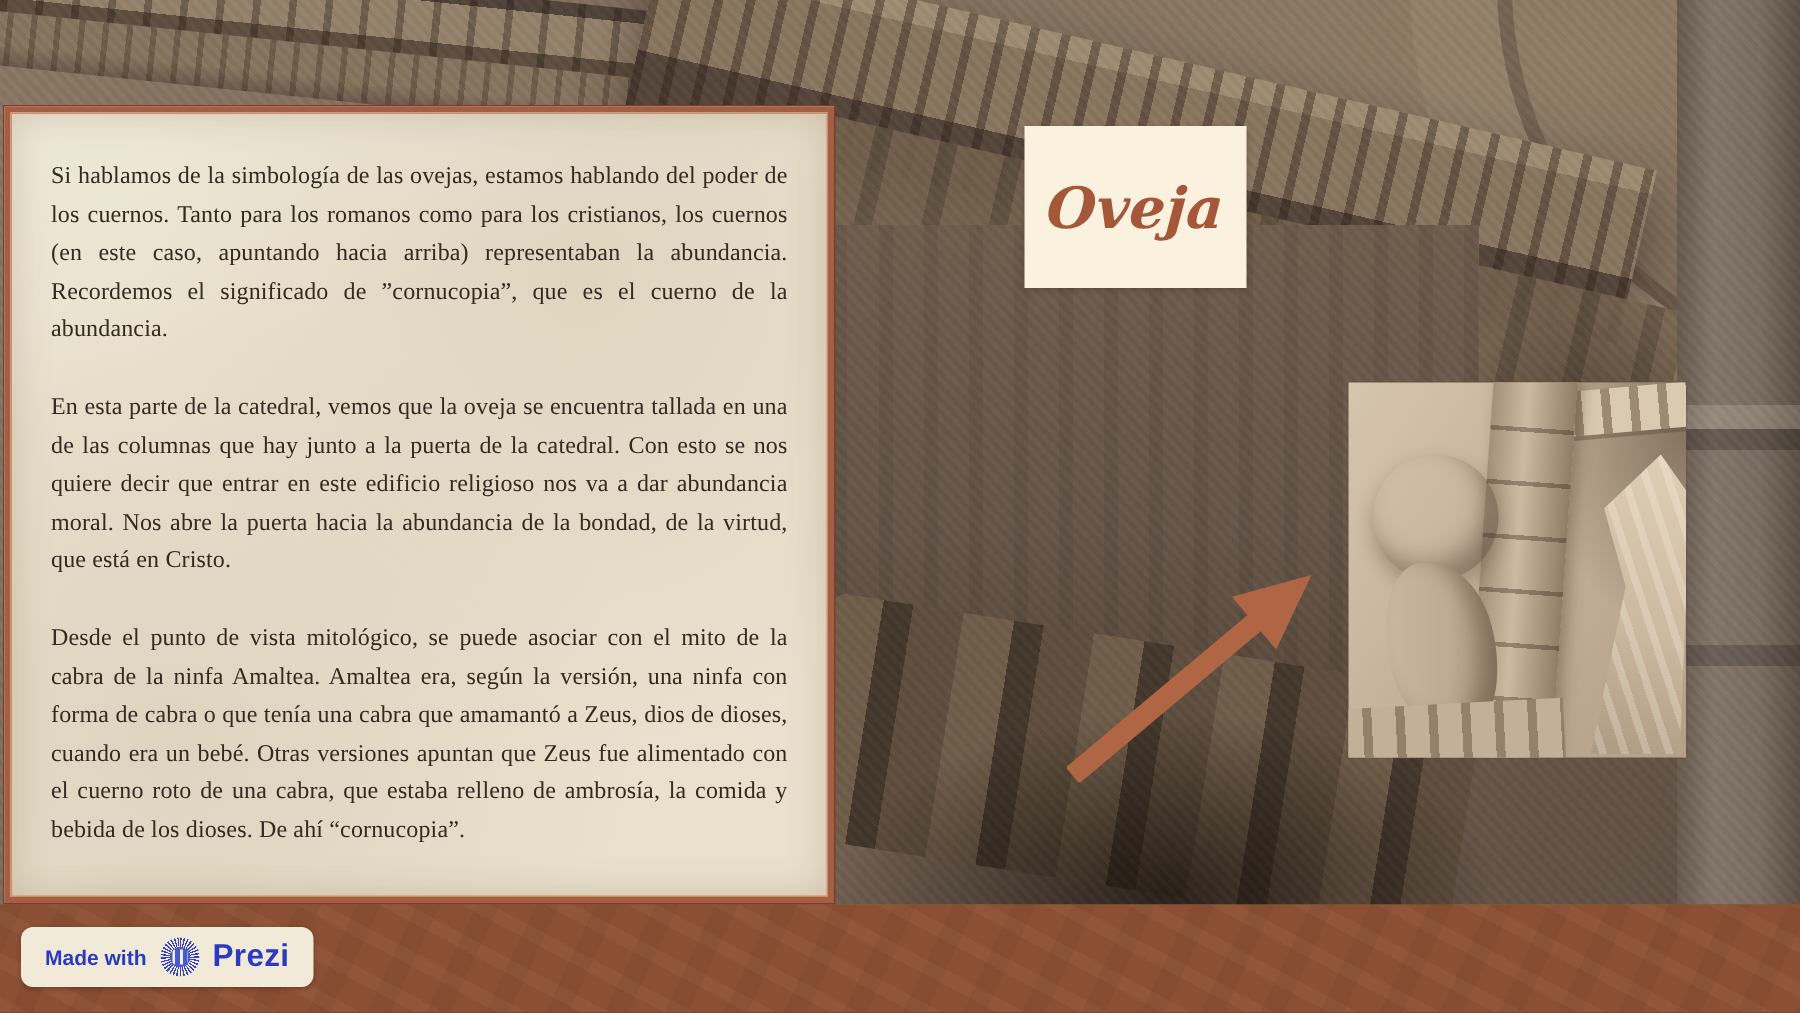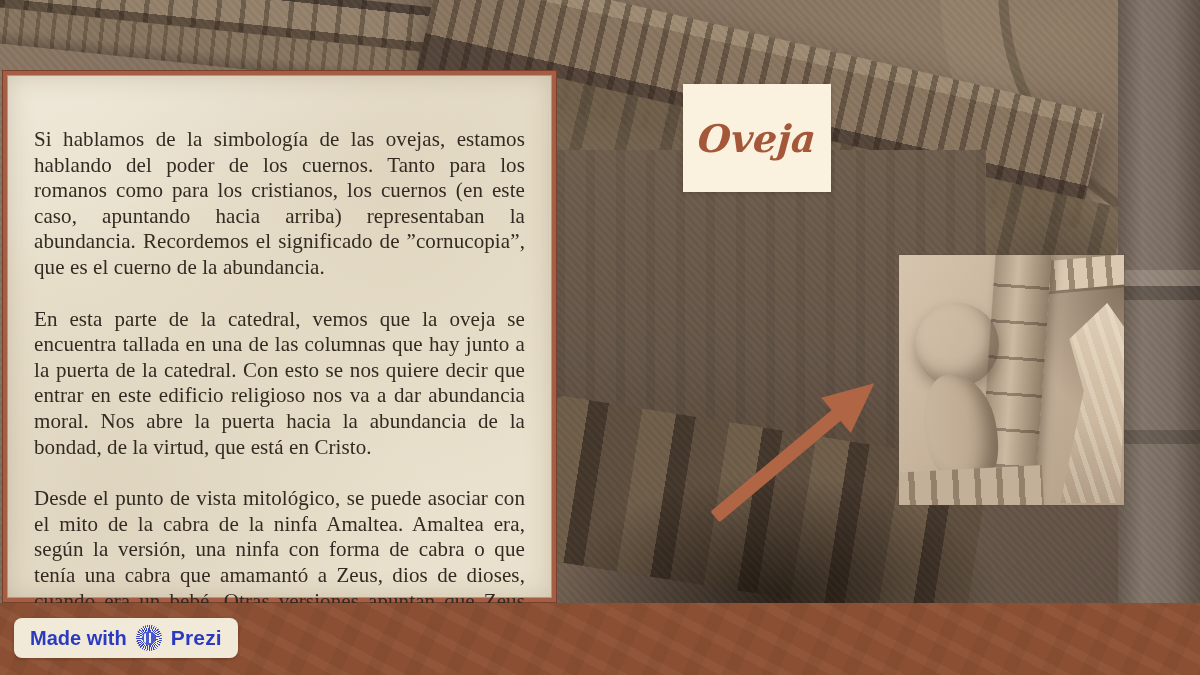--- a/index.html
+++ b/index.html
@@ -119,36 +119,36 @@
   
   .panel{ position:absolute; left:3px; top:71px; width:553px; height:531px;
     border:4px solid #a55d43;
     box-shadow: inset 0 0 0 1px #c9906d, 0 0 0 1px #78402c, inset 0 0 26px rgba(120,90,60,.25);
     background:
       linear-gradient(160deg, rgba(255,255,255,.25) 0%, rgba(255,255,255,0) 30%),
       radial-gradient(ellipse at 70% 20%, rgba(180,160,130,.18), rgba(0,0,0,0) 55%),
       radial-gradient(ellipse at 20% 80%, rgba(160,140,110,.15), rgba(0,0,0,0) 50%),
       #e9e1cd;
     padding:30px 27px 0 27px; }
-  .panel p{ font-size:21px; line-height:25.6px; color:#332a22; text-align:justify;
-    margin-bottom:26px; letter-spacing:.1px;margin-top:22px; }
+  .panel p{ font-size:16px; line-height:25.6px; color:#332a22; text-align:justify;
+    margin-bottom:26px; letter-spacing:.1px; }
 
   
   .band-bottom{ position:absolute; left:0; top:603px; width:1200px; height:72px;
     background:
       repeating-linear-gradient(115deg, rgba(52,26,12,.07) 0 14px, rgba(0,0,0,0) 14px 36px),
       repeating-linear-gradient(28deg, rgba(255,205,170,.05) 0 9px, rgba(0,0,0,0) 9px 26px),
       #8b5034; }
 
   
   .badge{ position:absolute; left:14px; top:618px; height:40px; padding:0 16px;
     background:#f1ead9; border-radius:8px; display:flex; align-items:center; gap:9px;
     box-shadow:0 1px 3px rgba(40,20,10,.3); cursor:pointer; }
   .badge .made{ font-family:"Liberation Sans", sans-serif; font-weight:bold;
-    font-size:20px; color:#2b3ac0; }
+    font-size:14px; color:#2b3ac0; }
   .prezi-logo{ position:relative; width:26px; height:26px; border-radius:50%; flex:0 0 auto;
     background:
       radial-gradient(circle at 50% 50%, #4a59cf 0 36%, rgba(0,0,0,0) 37%),
       repeating-conic-gradient(#3644c4 0deg 5deg, rgba(0,0,0,0) 5deg 11deg); }
   .prezi-logo::after{ content:""; position:absolute; left:8px; top:8px; width:10px; height:10px;
     background:repeating-linear-gradient(90deg, rgba(255,255,255,.9) 0 2px, rgba(0,0,0,0) 2px 5px);
     border-radius:2px; }
   .badge .brand{ font-family:"Liberation Sans", sans-serif; font-weight:bold;
     font-size:21px; color:#2b3ac0; letter-spacing:.2px;text-align:right; }
 </style>

